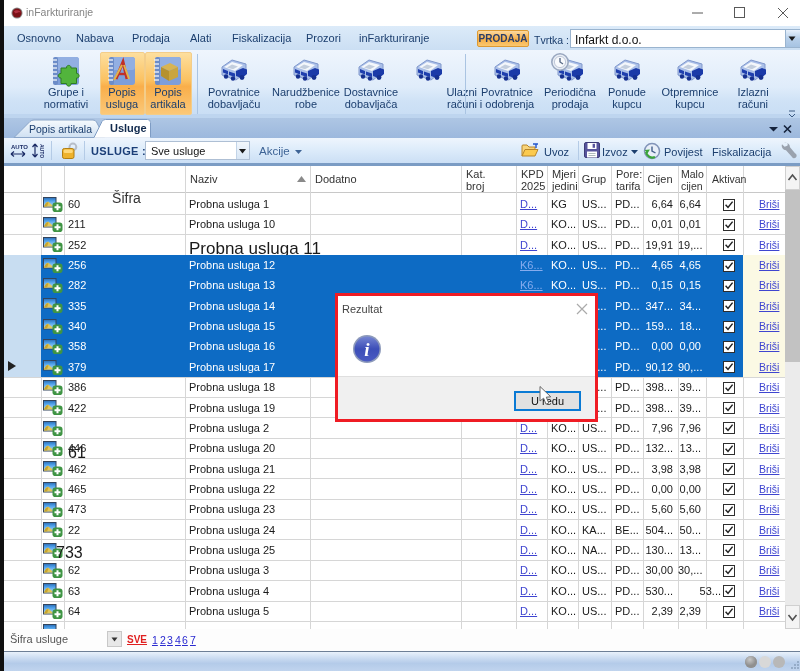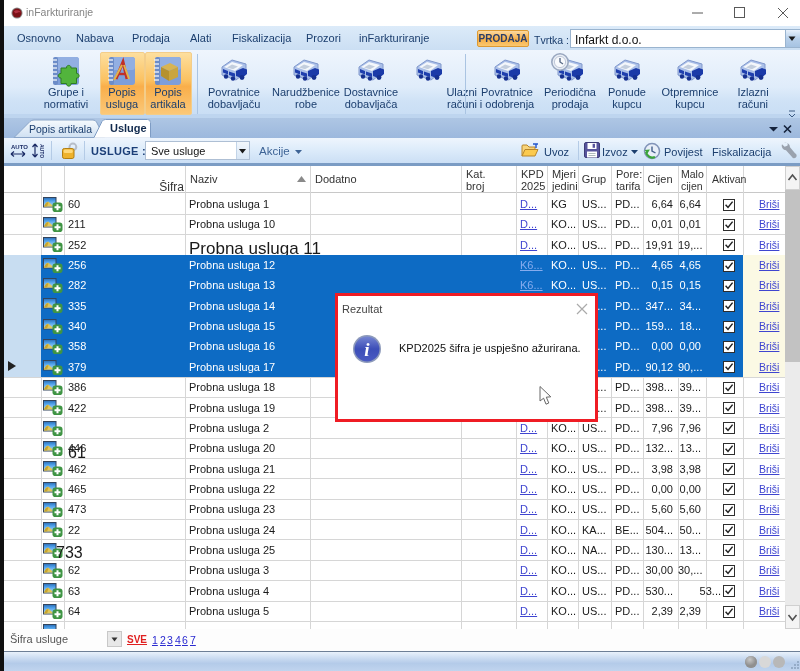--- a/index.html
+++ b/index.html
@@ -309,21 +309,21 @@
 <div class="abs" style="left:461px;top:166px;width:1px;height:463px;background:#d6d6d6;"></div>
 <div class="abs" style="left:516px;top:166px;width:1px;height:463px;background:#d6d6d6;"></div>
 <div class="abs" style="left:547px;top:166px;width:1px;height:463px;background:#d6d6d6;"></div>
 <div class="abs" style="left:578px;top:166px;width:1px;height:463px;background:#d6d6d6;"></div>
 <div class="abs" style="left:611px;top:166px;width:1px;height:463px;background:#d6d6d6;"></div>
 <div class="abs" style="left:643px;top:166px;width:1px;height:463px;background:#d6d6d6;"></div>
 <div class="abs" style="left:678px;top:166px;width:1px;height:463px;background:#d6d6d6;"></div>
 <div class="abs" style="left:706px;top:166px;width:1px;height:463px;background:#d6d6d6;"></div>
 <div class="abs" style="left:743px;top:166px;width:1px;height:463px;background:#d6d6d6;"></div>
 <div class="abs" style="left:785px;top:166px;width:1px;height:463px;background:#d6d6d6;"></div>
-<div class="abs" style="left:69px;top:180px;width:115px;font-size:12px;color:#333;text-align:right;white-space:nowrap;overflow:hidden;">Šifra</div>
+<div class="abs" style="left:69px;top:190px;width:115px;font-size:14px;color:#333;text-align:center;white-space:nowrap;overflow:hidden;">Šifra</div>
 <div class="abs" style="left:190px;top:173px;width:119px;font-size:11px;color:#333;text-align:left;white-space:nowrap;overflow:hidden;">Naziv</div>
 <svg class="abs" style="left:297px;top:176px" width="9" height="6" viewBox="0 0 9 6">
     <path d="M4.5 0 L9 6 L0 6 Z" fill="#8a8a8a"></path>
   </svg>
 <div class="abs" style="left:315px;top:173px;width:145px;font-size:11px;color:#333;text-align:left;white-space:nowrap;overflow:hidden;">Dodatno</div>
 <div class="abs" style="left:466px;top:168px;width:49px;font-size:11px;color:#333;line-height:12px;text-align:left;white-space:nowrap;overflow:hidden;">Kat.<br>broj</div>
 <div class="abs" style="left:521px;top:168px;width:25px;font-size:11px;color:#333;line-height:12px;text-align:left;white-space:nowrap;overflow:hidden;">KPD<br>2025</div>
 <div class="abs" style="left:552px;top:168px;width:25px;font-size:11px;color:#333;line-height:12px;text-align:left;white-space:nowrap;overflow:hidden;">Mjeri<br>jedini</div>
 <div class="abs" style="left:578px;top:173px;width:32px;font-size:11px;color:#333;text-align:center;white-space:nowrap;overflow:hidden;">Grup</div>
 <div class="abs" style="left:616px;top:168px;width:26px;font-size:11px;color:#333;line-height:12px;text-align:left;white-space:nowrap;overflow:hidden;">Pore:<br>tarifa</div>
@@ -1073,17 +1073,19 @@
 <circle cx="15" cy="15" r="12.5" fill="url(#ig)"></circle>
 <defs>
         <linearGradient id="ig" x1="0" y1="0" x2="0" y2="1">
           <stop offset="0" stop-color="#7585d2"></stop>
           <stop offset="0.5" stop-color="#3c4eb8"></stop>
           <stop offset="1" stop-color="#4a5ac2"></stop>
         </linearGradient>
       </defs>
 <text x="15" y="22" font-size="19" font-style="italic" font-weight="bold" font-family="Liberation Serif" fill="#fff" text-anchor="middle">i</text>
 </svg>
-<span class="abs" style="left:61px;top:46px;font-size:11px;color:#111;white-space:nowrap;">KPD2025 šifra je uspješno ažurirana.</span>
+<div class="abs" style="left:0;top:80px;width:257px;height:43px;background:#f0f0f0;border-top:1px solid #dfdfdf;">
+<span class="abs" style="left:176px;top:14px;width:67px;height:20px;background:#e1e1e1;border:2px solid #0a7ad4;font-size:11px;color:#111;text-align:center;line-height:16px;">U redu</span>
+</div>
 <svg class="abs" style="left:201px;top:90px;z-index:60" width="15" height="21" viewBox="0 0 15 21">
 <path d="M1 0.5 L1 15 L4.6 12.2 L7 18.2 L9.8 17 L7.3 11.2 L11.8 10.8 Z" fill="#fff" stroke="#666" stroke-width="1"></path>
 </svg>
 </div>
 <div class="abs" style="left:0;top:0;width:4px;height:671px;background:#101010;z-index:90;"></div>
 </body></html>

